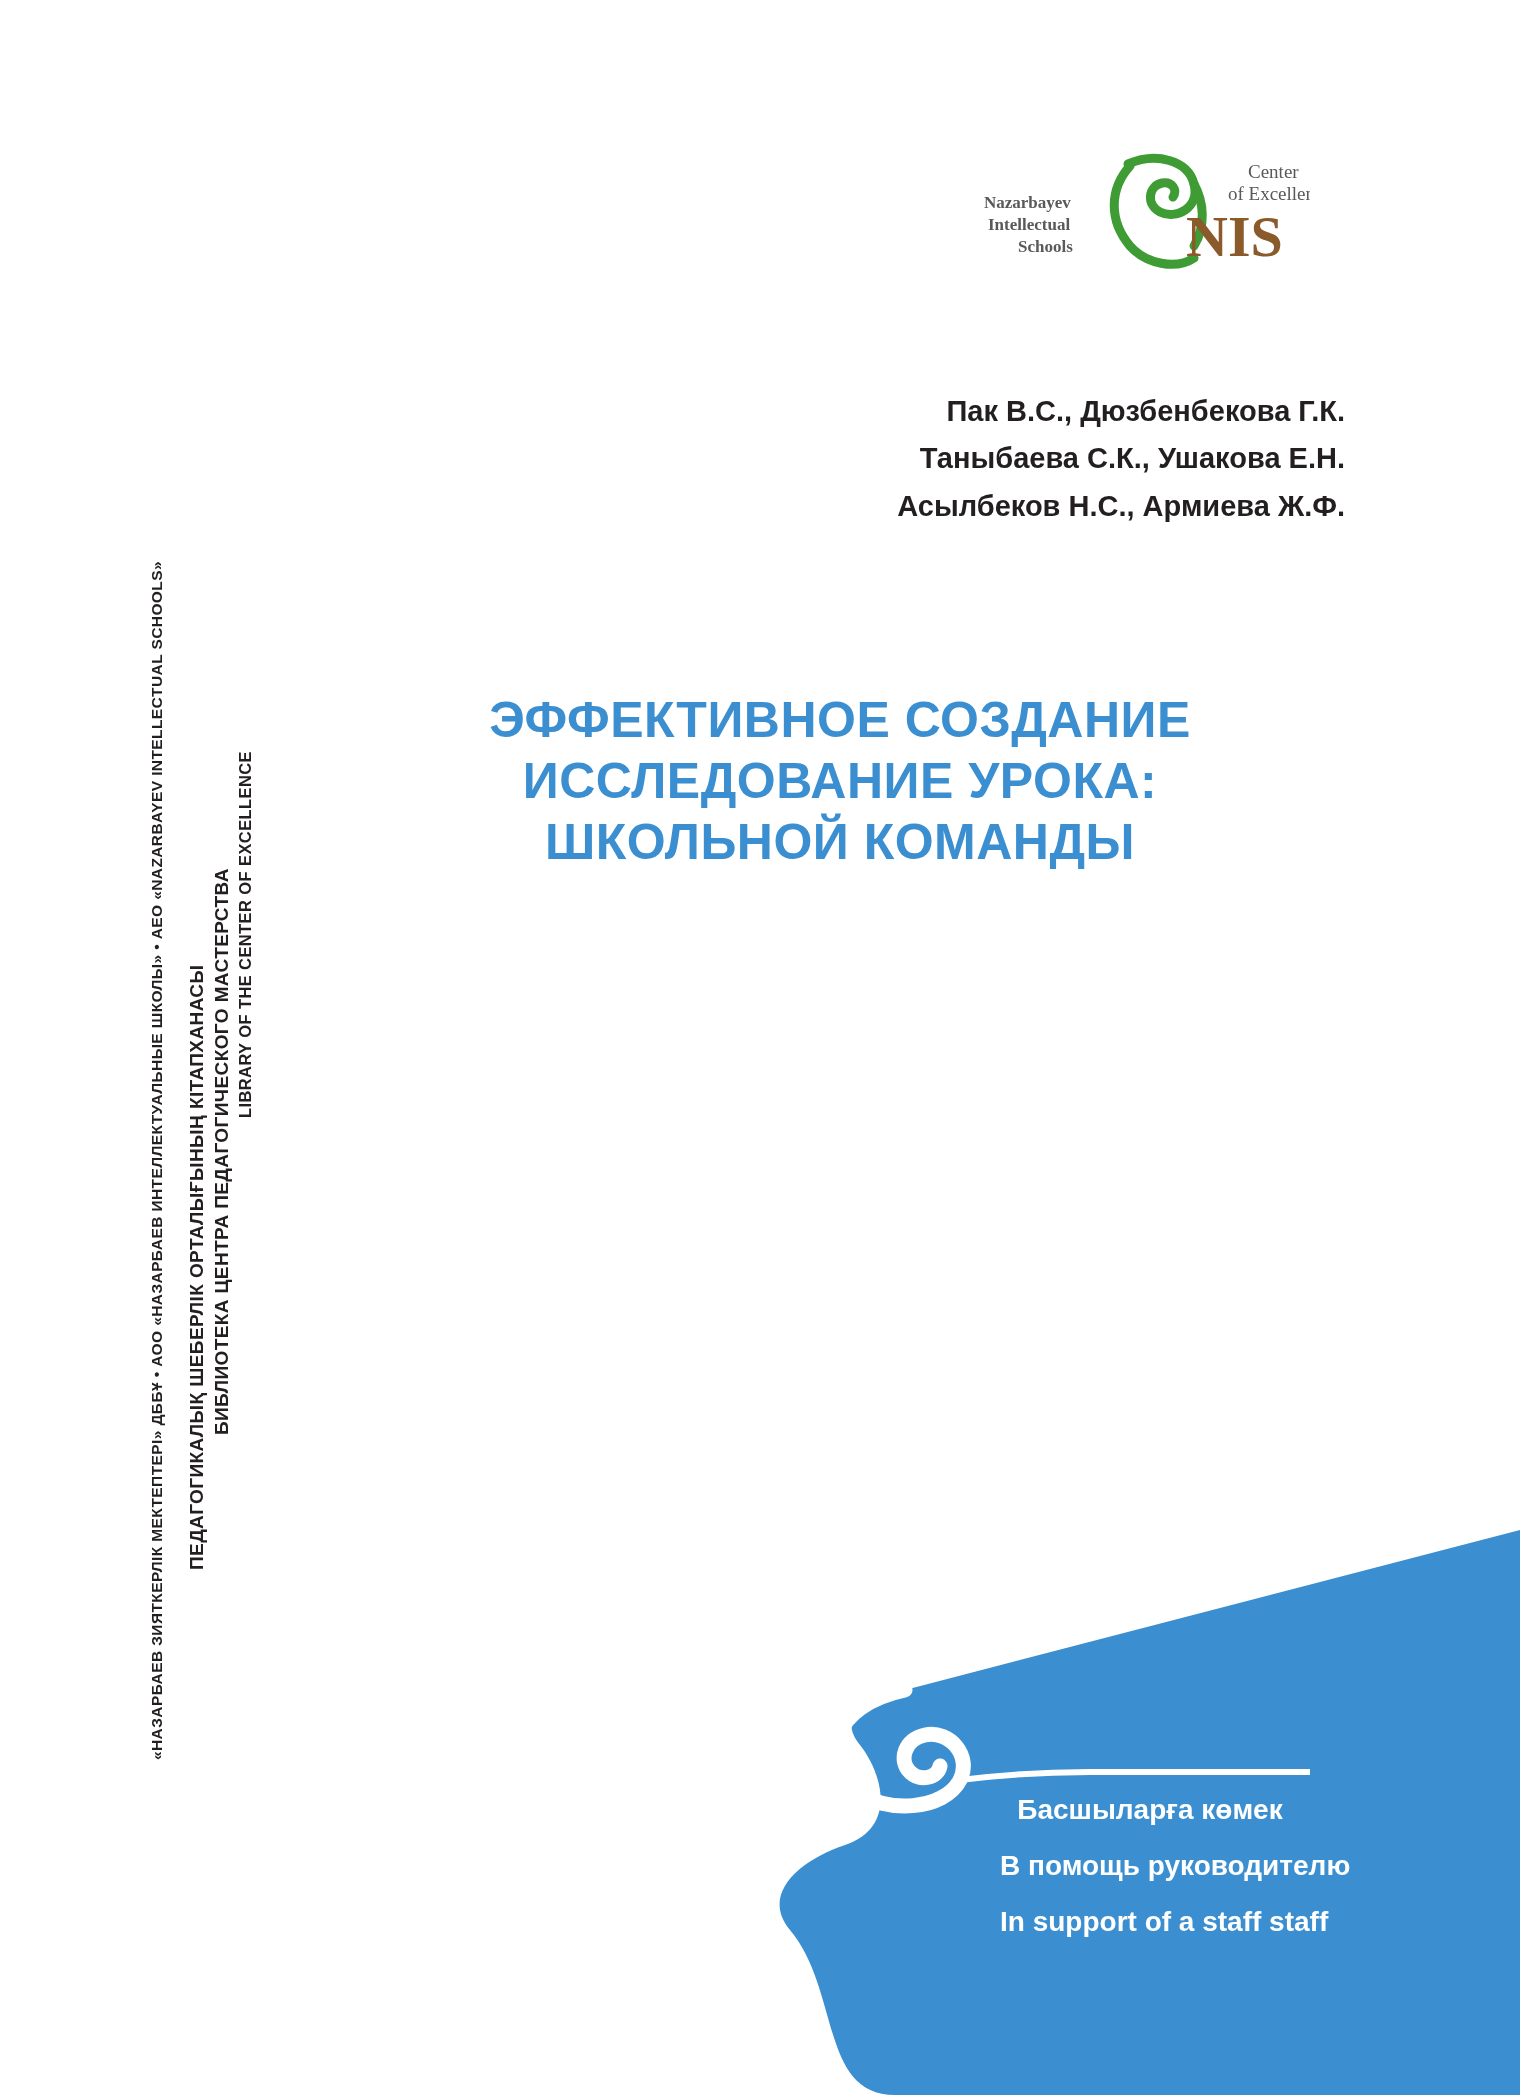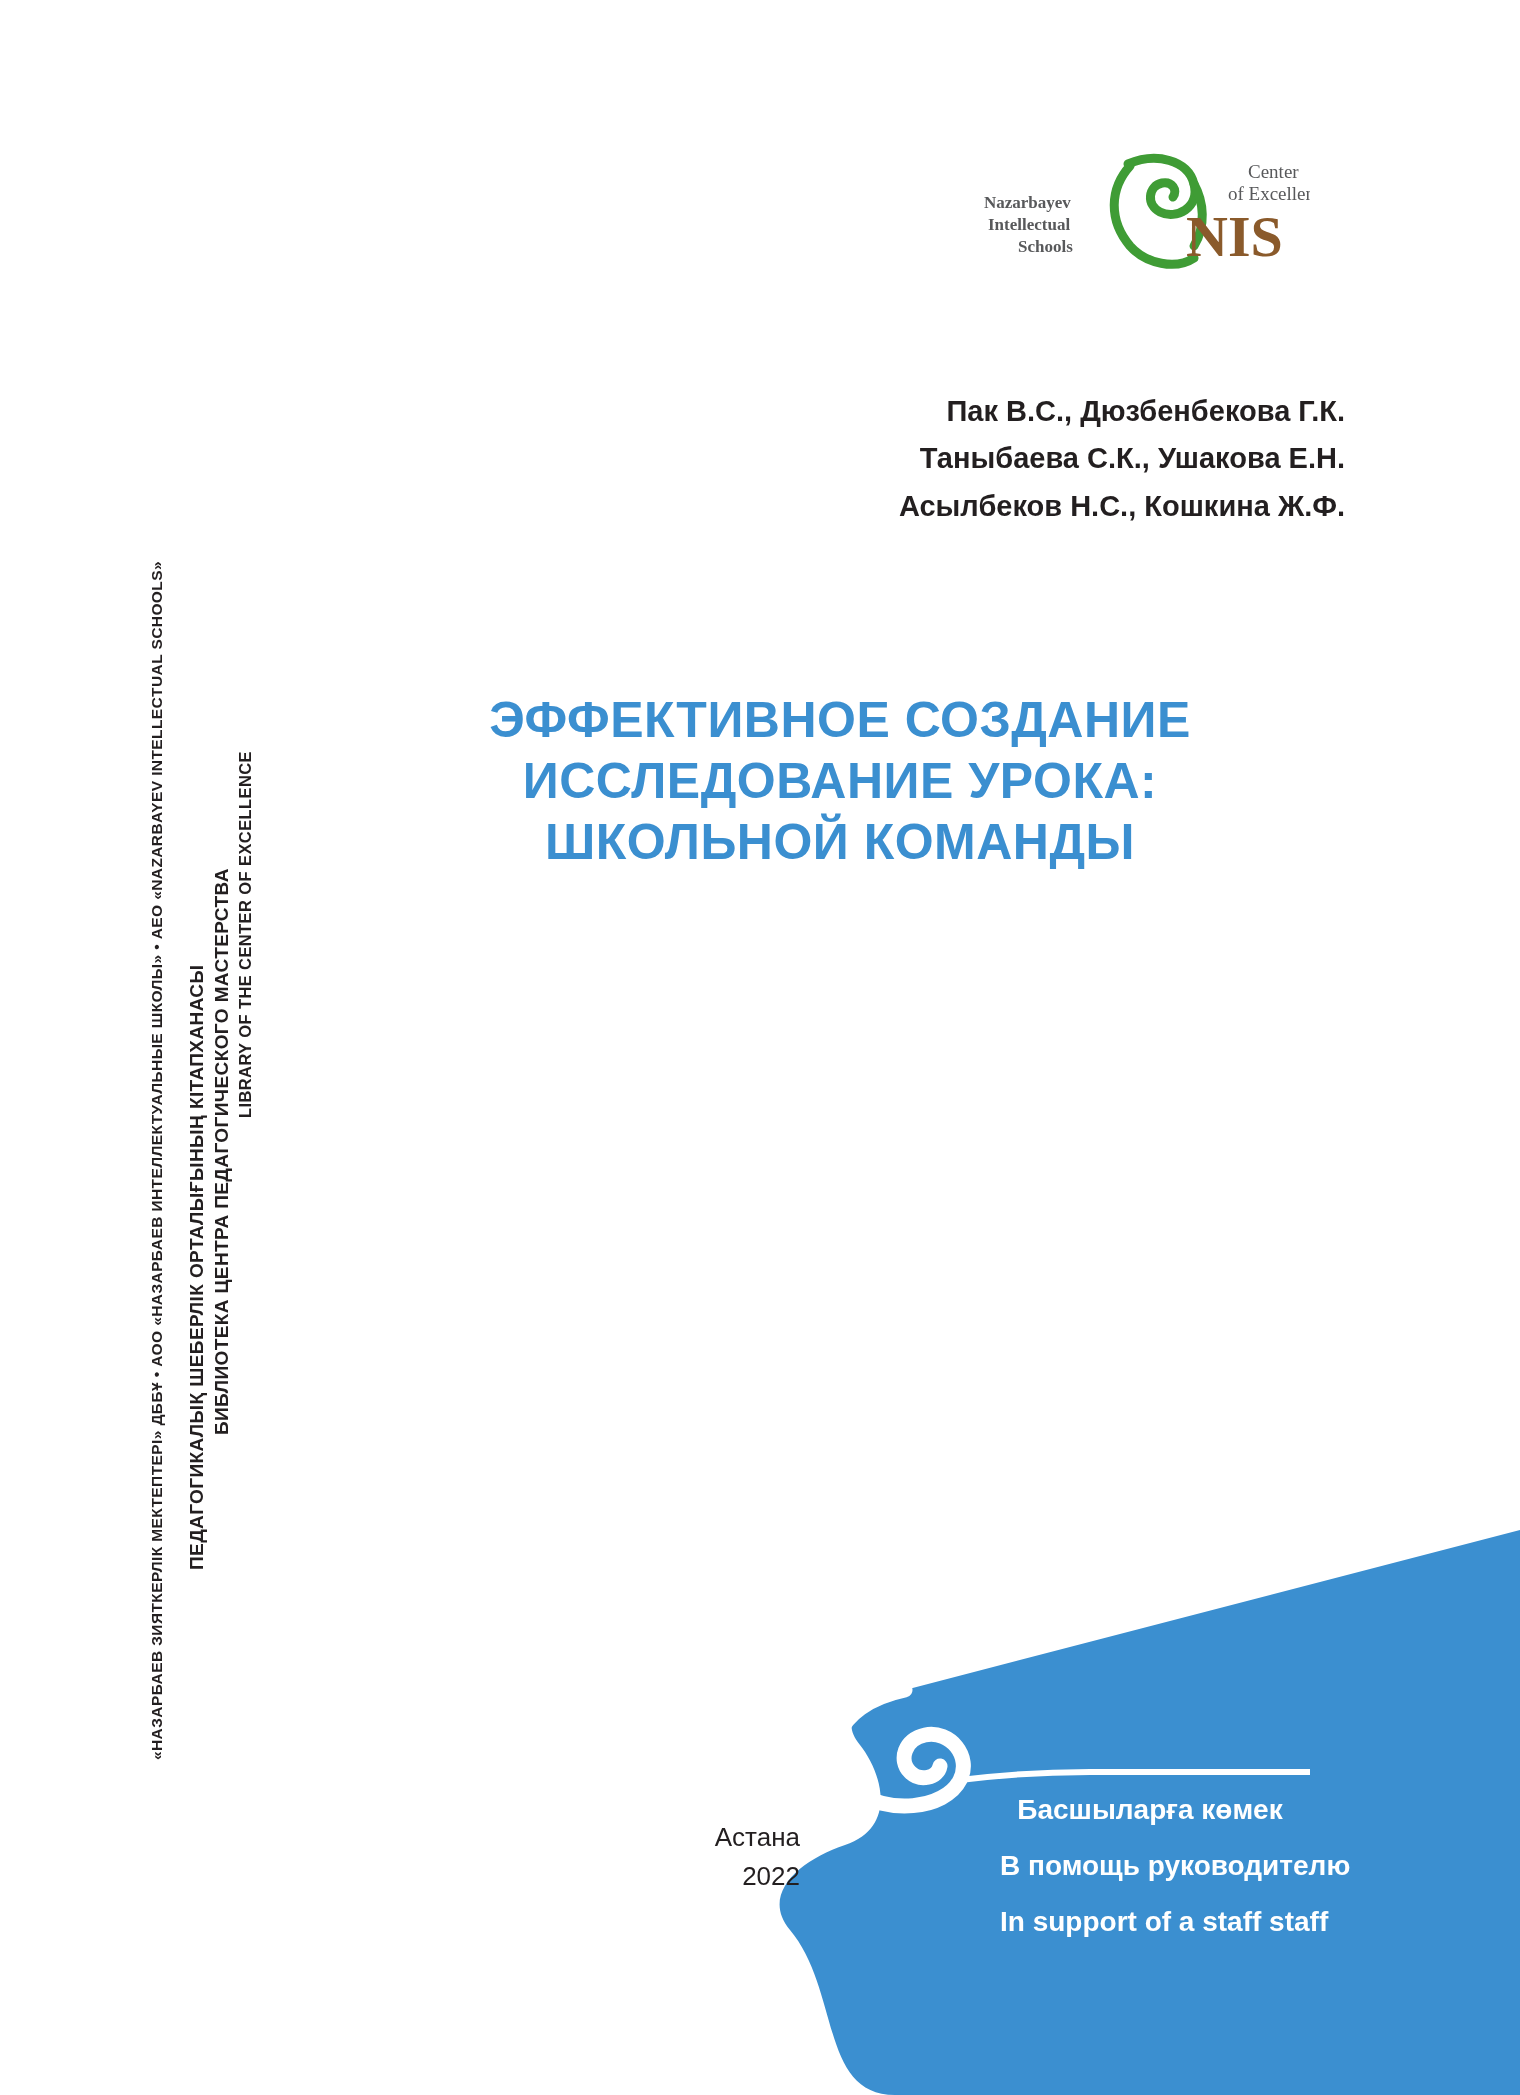--- a/index.html
+++ b/index.html
@@ -171,33 +171,29 @@
 
       <text x="4" y="58" font-family="Liberation Serif, serif" font-size="17" font-weight="bold" fill="#58595b">Nazarbayev</text>
       <text x="8" y="80" font-family="Liberation Serif, serif" font-size="17" font-weight="bold" fill="#58595b">Intellectual</text>
       <text x="38" y="102" font-family="Liberation Serif, serif" font-size="17" font-weight="bold" fill="#58595b">Schools</text>
     </svg>
   </div>
 
   <div class="authors">
     <div class="author-line">Пак В.С., Дюзбенбекова Г.К.</div>
     <div class="author-line">Таныбаева С.К., Ушакова Е.Н.</div>
-    <div class="author-line">Асылбеков Н.С., Кошкина Ж.Ф.</div>
+    <div class="author-line">Асылбеков Н.С., Армиева Ж.Ф.</div>
   </div>
 
   <div class="title">
     <span class="tl">ЭФФЕКТИВНОЕ СОЗДАНИЕ</span>
     <span class="tl">ИССЛЕДОВАНИЕ УРОКА:</span>
     <span class="tl">ШКОЛЬНОЙ КОМАНДЫ</span>
   </div>
 
-  <div class="imprint">
-    <div>Астана</div>
-    <div>2022</div>
-  </div>
 
   <div class="support">
     <div>Басшыларға көмек</div>
     <div>В помощь руководителю</div>
     <div>In support of a staff staff</div>
   </div>
 
 </div>
 
 </body></html>

